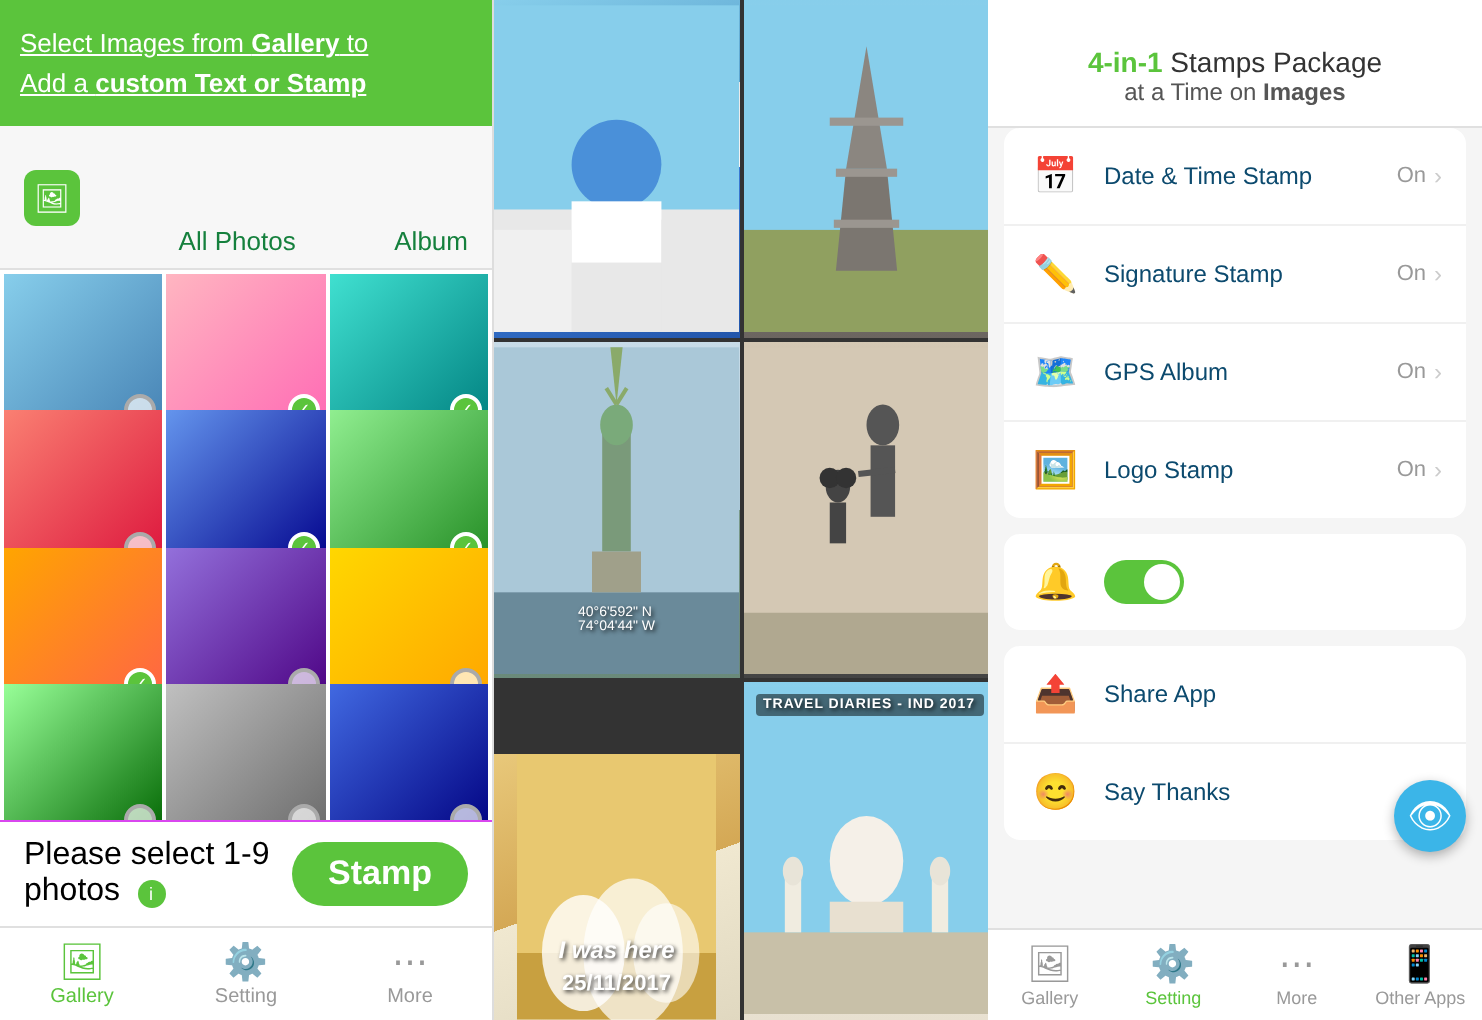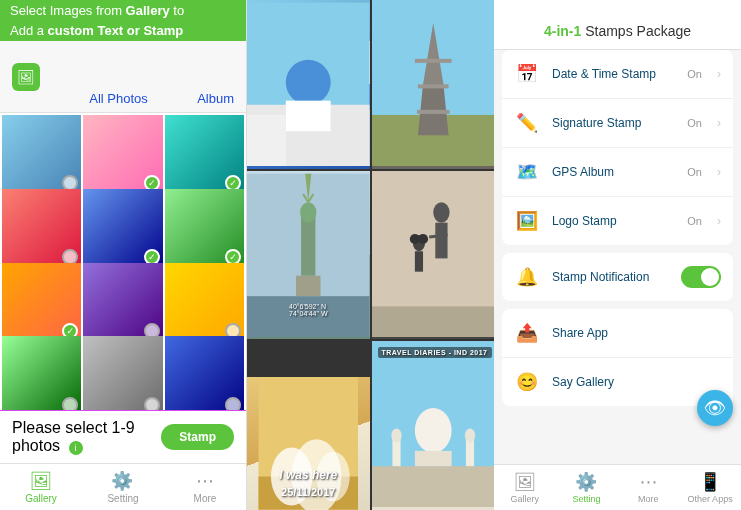--- a/index.html
+++ b/index.html
@@ -16,24 +16,25 @@
     .panel-gallery {
       width: 247px;
       height: 510px;
       background: #fff;
       display: flex;
       flex-direction: column;
       border-right: 1px solid #ddd;
     }
     .panel-gallery .header {
       background: #5bc43c;
-      padding: 1px 10px;
+      padding: 12px 10px;
       color: white;
       font-size: 13px;
       line-height: 1.5;
+      text-decoration: underline;
     }
     .panel-gallery .header strong { font-weight: 700; }
     .panel-gallery .tab-bar {
       display: flex;
       justify-content: space-between;
       align-items: center;
       padding: 6px 12px;
       background: #f7f7f7;
       border-bottom: 1px solid #e0e0e0;
     }
@@ -43,21 +44,21 @@
       background: #5bc43c;
       border-radius: 6px;
       display: flex;
       align-items: center;
       justify-content: center;
       color: white;
       font-size: 14px;
     }
     .panel-gallery .tab-bar span {
       font-size: 13px;
-      color: #1d4ed8;
+      color: #15803d;
       margin-top: 44px;
     }
     .photo-grid {
       flex: 1;
       display: grid;
       grid-template-columns: repeat(3, 1fr);
       gap: 2px;
       padding: 2px;
       overflow: hidden;
     }
@@ -118,21 +119,21 @@
       color: white;
       font-size: 9px;
       margin-left: 4px;
     }
     .stamp-btn {
       background: #5bc43c;
       color: white;
       border: none;
       border-radius: 20px;
       padding: 6px 18px;
-      font-size: 12px;
+      font-size: 17px;
       font-weight: 600;
       cursor: pointer;
     }
     .panel-gallery .bottom-nav {
       display: flex;
       border-top: 1px solid #e0e0e0;
       padding: 4px 0;
     }
     .panel-gallery .bottom-nav .nav-item {
       flex: 1;
@@ -289,21 +290,21 @@
       font-size: 18px;
     }
     .settings-row .row-label {
       flex: 1;
       font-size: 12px;
       color: #0c4a6e;
     }
     .settings-row .row-status {
       font-size: 11px;
       color: #999;
-      margin-right: 15px;
+      margin-right: 4px;
     }
     .settings-row .row-chevron {
       color: #ccc;
       font-size: 12px;
     }
     .settings-group2 {
       background: white;
       margin: 0 8px 8px 8px;
       border-radius: 8px;
       overflow: hidden;
@@ -535,20 +536,21 @@
     </svg>
     <div class="overlay-text" style="top:6px;left:6px;font-size:7px;background:rgba(0,0,0,0.5);padding:2px 4px;border-radius:2px;">Travel Diaries - IND 2017</div>
   </div>
 </div>
 
 <div class="panel-settings">
   <div class="header">
     <div class="title-main">
       <strong>4-in-1</strong> Stamps Package
     </div>
+    <div class="title-sub">at a Time on <strong>Images</strong></div>
   </div>
   <div class="settings-panel-wrap">
     <div class="settings-group">
       <div class="settings-row">
         <div class="row-icon">📅</div>
         <span class="row-label">Date &amp; Time Stamp</span>
         <span class="row-status">On</span>
         <span class="row-chevron">›</span>
       </div>
       <div class="settings-row">
@@ -566,32 +568,31 @@
       <div class="settings-row">
         <div class="row-icon">🖼️</div>
         <span class="row-label">Logo Stamp</span>
         <span class="row-status">On</span>
         <span class="row-chevron">›</span>
       </div>
     </div>
     <div class="settings-group2">
       <div class="settings-row">
         <div class="row-icon">🔔</div>
-        <span class="row-label">Stamp Notification</span>
         <div class="toggle-on"></div>
       </div>
     </div>
     <div class="settings-group2">
       <div class="settings-row">
         <div class="row-icon">📤</div>
         <span class="row-label">Share App</span>
       </div>
       <div class="settings-row">
         <div class="row-icon">😊</div>
-        <span class="row-label">Say Gallery</span>
+        <span class="row-label">Say Thanks</span>
       </div>
     </div>
     <div class="fab-btn">
       <span>👁</span>
     </div>
   </div>
   <div class="bottom-nav">
     <div class="nav-item">
       <span class="nav-icon">🖼</span>
       <span>Gallery</span>

